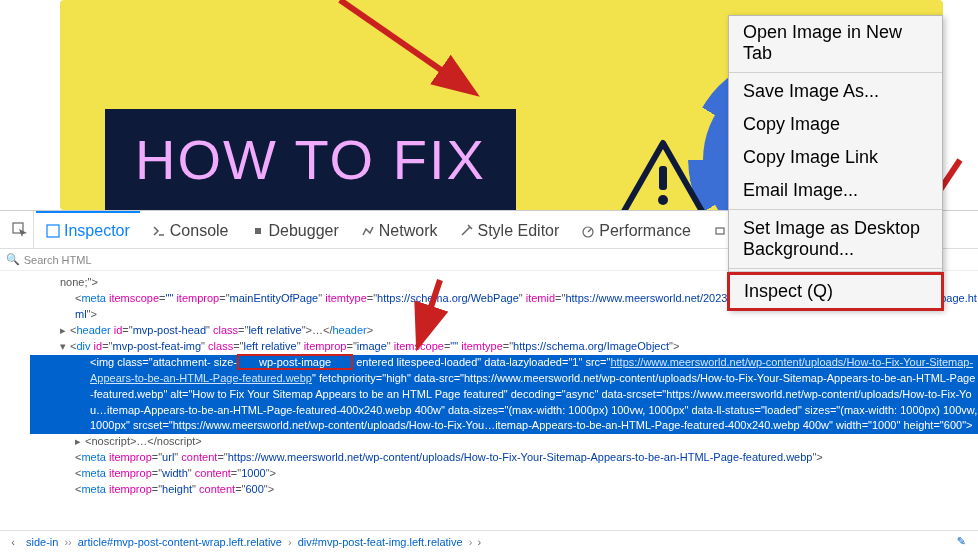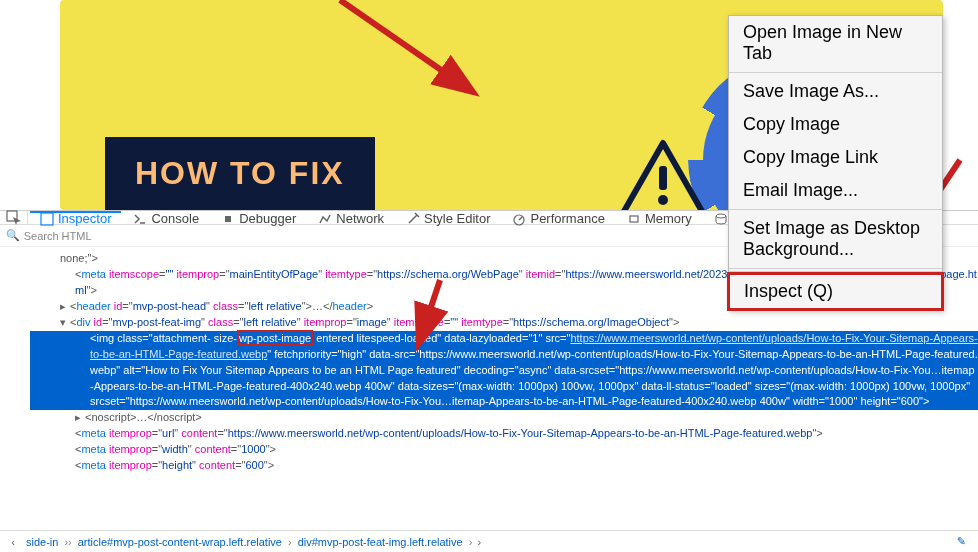--- a/index.html
+++ b/index.html
@@ -1,56 +1,56 @@
 <!DOCTYPE html>
 <html><head>
 <meta charset="utf-8">
 <style>
 * { margin: 0; padding: 0; box-sizing: border-box; font-family: -apple-system, "Segoe UI", Arial, sans-serif; }
 body { background: #fff; width: 978px; height: 552px; overflow: hidden; position: relative; }
 
 .page-top { height: 210px; background: #fff; position: relative; }
 .hero-img { position: absolute; left: 60px; right: 35px; top: 0; bottom: 0; background: #f2e24b; border-radius: 4px; overflow: hidden; }
 .hero-title-box { position: absolute; left: 45px; bottom: 0; background: #0e1a3a; padding: 18px 30px 18px 30px; }
-.hero-title { color: #fdba74; font-weight: 700; font-size: 32px; letter-spacing: 2px; font-family: Arial, sans-serif; }
+.hero-title { color: #f0abfc; font-weight: 400; font-size: 56px; letter-spacing: 2px; font-family: Arial, sans-serif; }
 .warning-tri { position: absolute; right: 235px; bottom: -8px; }
 .gear-shape { position: absolute; right: 60px; bottom: -40px; width: 180px; height: 180px; background: #3b6fd6; border-radius: 50%; }
 .gear-shape::before { content: ""; position: absolute; inset: -15px; background: radial-gradient(circle, transparent 60px, #3b6fd6 60px); border-radius: 50%; 
   -webkit-mask: conic-gradient(#000 0 30deg, transparent 30deg 60deg, #000 60deg 90deg, transparent 90deg 120deg, #000 120deg 150deg, transparent 150deg 180deg, #000 180deg 210deg, transparent 210deg 240deg, #000 240deg 270deg, transparent 270deg 300deg, #000 300deg 330deg, transparent 330deg 360deg);
 }
 .arrow-red { position: absolute; pointer-events: none; }
 
 .context-menu { position: absolute; right: 35px; top: 15px; width: 215px; background: #f5f5f5; border: 1px solid #b8b8b8; box-shadow: 2px 2px 6px rgba(0,0,0,0.25); z-index: 100; font-size: 18px; }
 .ctx-item { padding: 6px 14px; cursor: default; }
 .ctx-sep { height: 1px; background: #d0d0d0; margin: 2px 0; }
 .ctx-item.hl { border: 3px solid #c92020; margin: -2px; }
 
 .devtools { position: absolute; left: 0; right: 0; top: 210px; bottom: 0; border-top: 1px solid #ccc; background: #fff; display: flex; flex-direction: column; }
-.dt-tabs { display: flex; align-items: center; height: 14px; border-bottom: 1px solid #ddd; font-size: 13px; color: #444; gap: 2px; }
+.dt-tabs { display: flex; align-items: center; height: 38px; border-bottom: 1px solid #ddd; font-size: 16px; color: #444; padding-left: 6px; gap: 2px; }
 .dt-tab { display: flex; align-items: center; gap: 4px; padding: 0 10px; height: 100%; cursor: pointer; border-top: 2px solid transparent; }
 .dt-tab.active { border-top: 2px solid #0a84ff; color: #0a84ff; }
 .dt-tab-icon { width: 14px; height: 14px; display: inline-flex; align-items: center; justify-content: center; }
 .picker-btn { width: 28px; display: flex; align-items: center; justify-content: center; height: 100%; border-right: 1px solid #ddd; }
 
 .dt-search { height: 22px; border-bottom: 1px solid #eee; display: flex; align-items: center; padding-left: 6px; font-size: 11px; color: #888; }
 .search-ico { margin-right: 4px; }
 
 .dt-body { flex: 1; overflow: auto; font-family: Menlo, Consolas, monospace; font-size: 11px; line-height: 1.45; padding: 4px 0 4px 30px; color: #555; position: relative; }
 .code-line { white-space: pre-wrap; word-break: break-all; padding-left: 0; }
 .indent-1 { padding-left: 30px; }
 .indent-2 { padding-left: 45px; }
 .indent-3 { padding-left: 60px; }
 .hl-row { background: #0062cc; color: #fff; }
 .hl-row .attr-name, .hl-row .attr-val, .hl-row .tag { color: #fff; }
 .hl-row .link { color: #cde5ff; text-decoration: underline; }
 .tag { color: #0074e8; }
 .attr-name { color: #dd00a9; }
 .attr-val { color: #003eaa; }
 .expander { display: inline-block; width: 10px; color: #666; }
-.red-box { border: 2px solid #c92020; padding: 0 0; }
+.red-box { border: 2px solid #c92020; padding: 0 20px; }
 
 .dt-breadcrumb { height: 22px; border-top: 1px solid #ddd; display: flex; align-items: center; font-size: 11px; color: #0062cc; padding: 0 6px; overflow: hidden; white-space: nowrap; }
 .bc-item { padding: 0 6px; }
 .bc-sep { color: #888; }
 .bc-item.sel { background: #0062cc; color: #fff; padding: 2px 6px; border-radius: 2px; }
 .bc-arrow { width: 14px; text-align: center; color: #666; cursor: pointer; }
 .eyedrop { margin-left: auto; padding: 0 6px; }
 </style>
 </head>
 <body>

